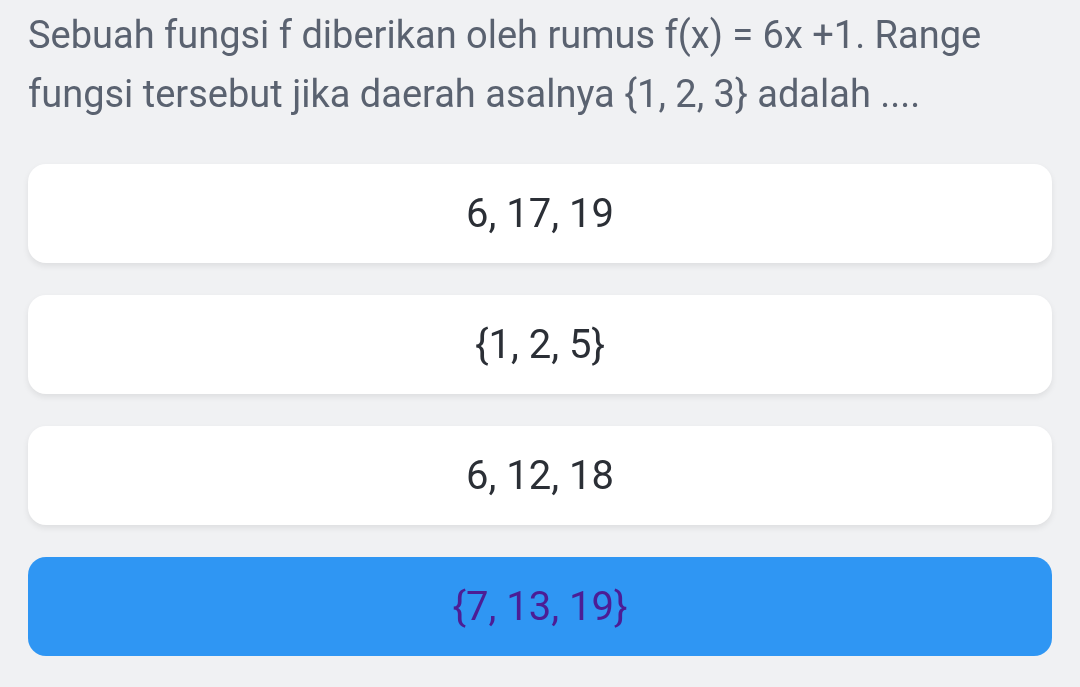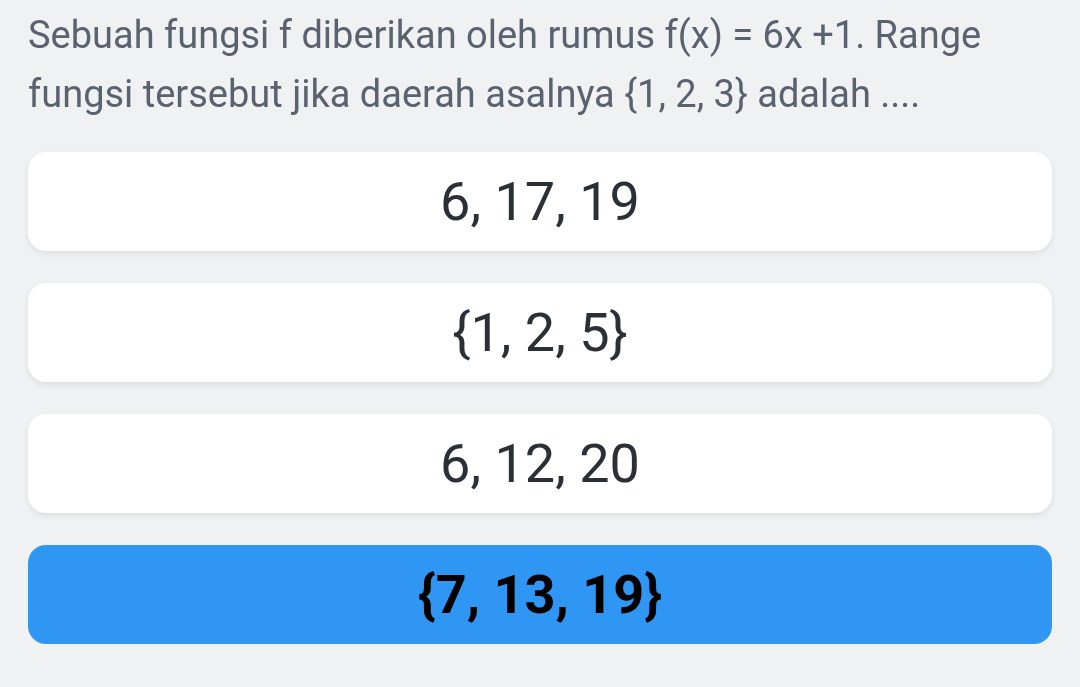--- a/index.html
+++ b/index.html
@@ -13,49 +13,48 @@
     width: 1080px;
     height: 687px;
     padding: 0 28px;
     overflow: hidden;
   }
   .question {
     color: #5a6270;
     font-size: 38px;
     line-height: 1.55;
     padding-top: 6px;
-    padding-bottom: 28px;
+    padding-bottom: 40px;
     font-weight: 400;
   }
   .options {
     display: flex;
     flex-direction: column;
     gap: 32px;
   }
   .option {
     background: #ffffff;
     border-radius: 18px;
-    padding: 18px 20px;
+    padding: 26px 20px;
     text-align: center;
-    font-size: 54px;
+    font-size: 40px;
     color: #2b2f36;
     box-shadow: 0 3px 6px rgba(0,0,0,0.08);
     cursor: pointer;
     font-weight: 400;
   }
   .option.selected {
     background: #2f96f3;
-    color: #000000;
+    color: #4c1d95;
     box-shadow: none;
-    font-weight: bold;
   }
 </style>
 </head>
 <body>
 
 <div class="question">Sebuah fungsi f diberikan oleh rumus f(x) = 6x +1. Range fungsi tersebut jika daerah asalnya {1, 2, 3} adalah ....</div>
 
 <div class="options">
   <div class="option">6, 17, 19</div>
   <div class="option">{1, 2, 5}</div>
-  <div class="option">6, 12, 20</div>
+  <div class="option">6, 12, 18</div>
   <div class="option selected">{7, 13, 19}</div>
 </div>
 
 </body></html>

